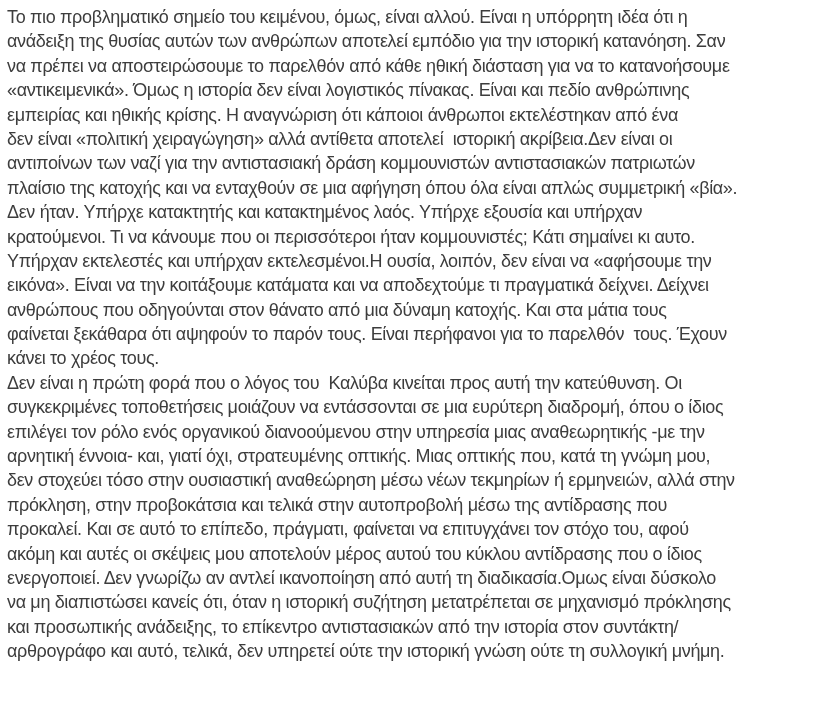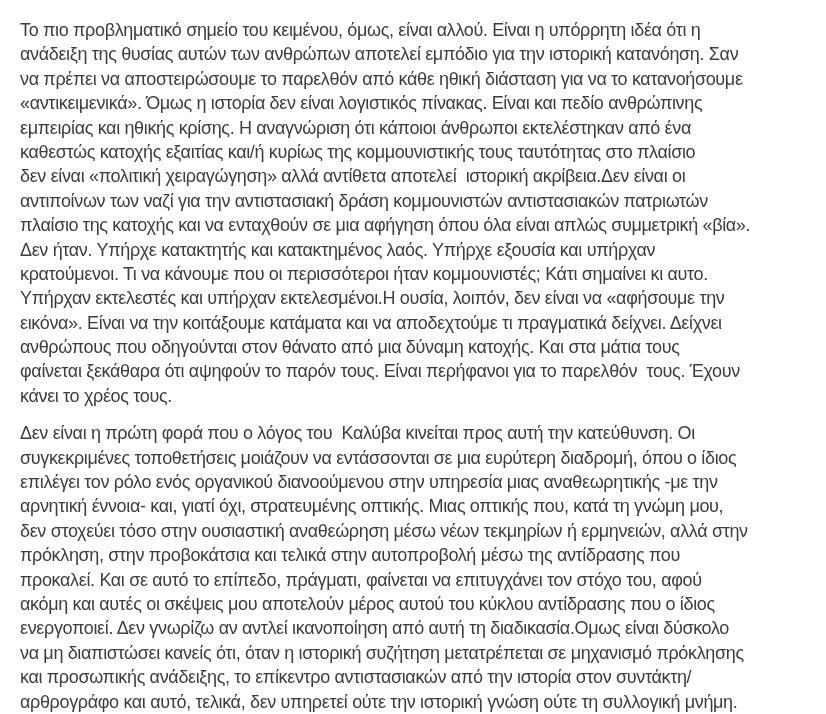--- a/index.html
+++ b/index.html
@@ -14,21 +14,21 @@
     font-family: "Liberation Sans", "DejaVu Sans", sans-serif;
   }
   .page {
     box-sizing: border-box;
     width: 826px;
     height: 714px;
     padding: 5px 6px 0 7px;
     overflow: hidden;
   }
   .paragraph {
-    margin: 13px;
+    margin: 0;
     padding: 0;
   }
   .paragraph .line {
     white-space: pre;          
     overflow: hidden;
     font-size: 18px;
     line-height: 24.4px;
     height: 24.4px;
     letter-spacing: -0.35px;
     color: #3d3d3d;
@@ -38,21 +38,20 @@
 </head>
 <body>
 
 <main class="page">
   <section class="paragraph">
       <div class="line">Το πιο προβληματικό σημείο του κειμένου, όμως, είναι αλλού. Είναι η υπόρρητη ιδέα ότι η</div>
       <div class="line">ανάδειξη της θυσίας αυτών των ανθρώπων αποτελεί εμπόδιο για την ιστορική κατανόηση. Σαν</div>
       <div class="line">να πρέπει να αποστειρώσουμε το παρελθόν από κάθε ηθική διάσταση για να το κατανοήσουμε</div>
       <div class="line">«αντικειμενικά». Όμως η ιστορία δεν είναι λογιστικός πίνακας. Είναι και πεδίο ανθρώπινης</div>
       <div class="line">εμπειρίας και ηθικής κρίσης. Η αναγνώριση ότι κάποιοι άνθρωποι εκτελέστηκαν από ένα</div>
-      <div class="line">καθεστώς κατοχής εξαιτίας και/ή κυρίως της κομμουνιστικής τους ταυτότητας στο πλαίσιο</div>
       <div class="line">δεν είναι «πολιτική χειραγώγηση» αλλά αντίθετα αποτελεί  ιστορική ακρίβεια.Δεν είναι οι</div>
       <div class="line">αντιποίνων των ναζί για την αντιστασιακή δράση κομμουνιστών αντιστασιακών πατριωτών</div>
       <div class="line">πλαίσιο της κατοχής και να ενταχθούν σε μια αφήγηση όπου όλα είναι απλώς συμμετρική «βία».</div>
       <div class="line">Δεν ήταν. Υπήρχε κατακτητής και κατακτημένος λαός. Υπήρχε εξουσία και υπήρχαν</div>
       <div class="line">κρατούμενοι. Τι να κάνουμε που οι περισσότεροι ήταν κομμουνιστές; Κάτι σημαίνει κι αυτο.</div>
       <div class="line">Υπήρχαν εκτελεστές και υπήρχαν εκτελεσμένοι.Η ουσία, λοιπόν, δεν είναι να «αφήσουμε την</div>
       <div class="line">εικόνα». Είναι να την κοιτάξουμε κατάματα και να αποδεχτούμε τι πραγματικά δείχνει. Δείχνει</div>
       <div class="line">ανθρώπους που οδηγούνται στον θάνατο από μια δύναμη κατοχής. Και στα μάτια τους</div>
       <div class="line">φαίνεται ξεκάθαρα ότι αψηφούν το παρόν τους. Είναι περήφανοι για το παρελθόν  τους. Έχουν</div>
       <div class="line">κάνει το χρέος τους.</div>

